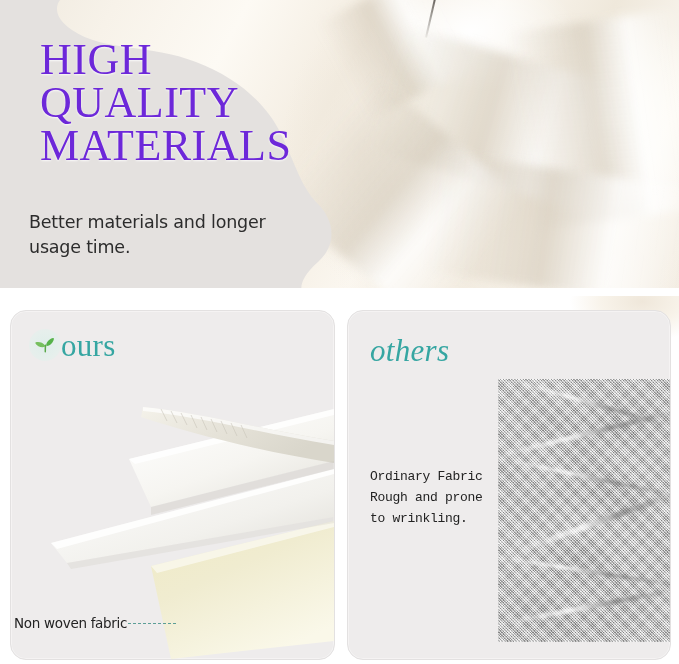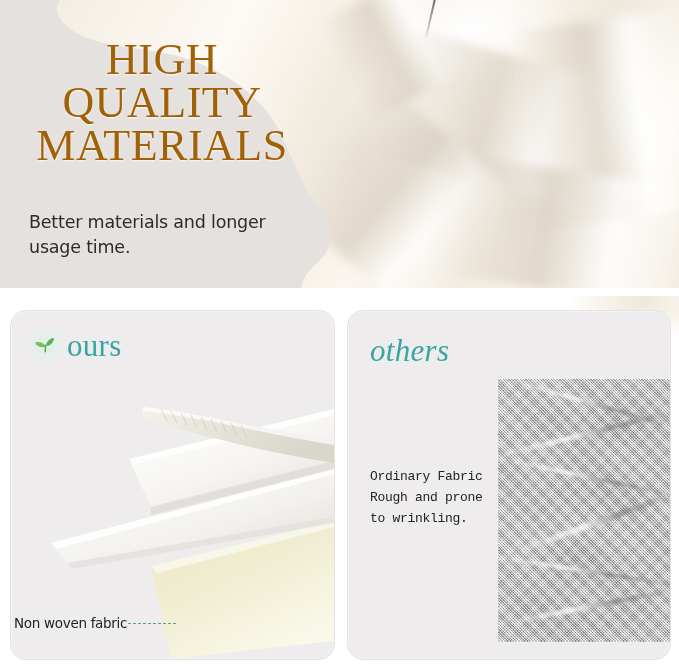--- a/index.html
+++ b/index.html
@@ -70,31 +70,30 @@
     filter: blur(0.5px);
   }
   .hero-overlay-svg {
     position: absolute;
     left: 0; top: 0;
     width: 679px; height: 292px;
   }
 
   .hero-title {
     position: absolute;
-    left: 12px;
+    left: 40px;
     top: 38px;
     width: 300px;
     font-family: "Liberation Serif", serif;
     font-size: 44px;
     line-height: 0.98;
     letter-spacing: 0.5px;
-    color: #a16207;
+    color: #6d28d9;
     text-shadow: 0 1px 2px rgba(255,255,255,0.85);
     font-weight: 400;
-    text-align: center;
   }
   .hero-title .ln { display: block; white-space: nowrap; }
 
   .hero-sub {
     position: absolute;
     left: 29px;
     top: 210px;
     width: 290px;
     font-family: "DejaVu Sans", sans-serif;
     font-size: 17.5px;
@@ -134,21 +133,21 @@
   }
   .card.ours   { left: 10px;  width: 323px; }
   .card.others { left: 347px; width: 322px; }
 
   .card-head {
     position: absolute;
     left: 18px;
     top: 18px;
     display: flex;
     align-items: center;
-    gap: 6px;
+    gap: 0;
   }
   .leaf-badge {
     width: 32px;
     height: 32px;
     border-radius: 50%;
     background: radial-gradient(circle at 50% 50%, #dfeeea 0%, #e6efec 60%, rgba(230,239,236,0.35) 100%);
     display: flex;
     align-items: center;
     justify-content: center;
     flex: none;

